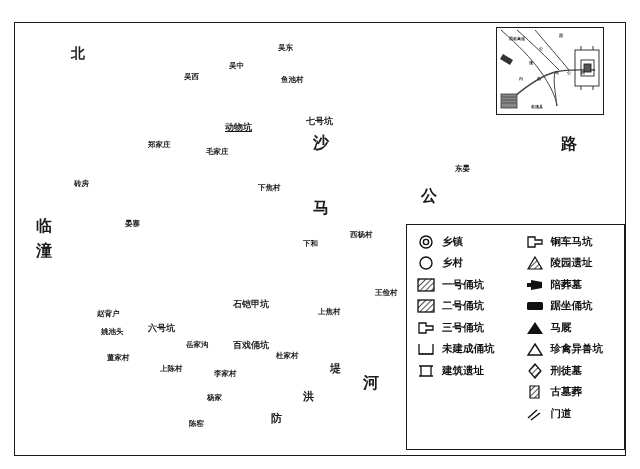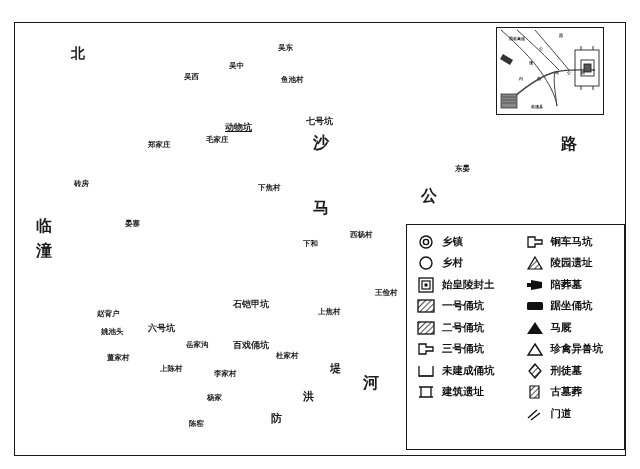--- a/index.html
+++ b/index.html
@@ -246,21 +246,21 @@
       <div class="lbl big" style="left: 561px; top: 136px;">路</div>
       <div class="lbl big" style="left: 363px; top: 375px;">河</div>
       <div class="lbl mid" style="left: 330px; top: 363px;">堤</div>
       <div class="lbl mid" style="left: 303px; top: 391px;">洪</div>
       <div class="lbl mid" style="left: 271px; top: 413px;">防</div>
       <div class="lbl v" style="left: 184px; top: 73px;">吴西</div>
       <div class="lbl v" style="left: 229px; top: 62px;">吴中</div>
       <div class="lbl v" style="left: 278px; top: 44px;">吴东</div>
       <div class="lbl v" style="left: 281px; top: 76px; text-align: right;">鱼池村</div>
       <div class="lbl v" style="left: 148px; top: 141px;">郑家庄</div>
-      <div class="lbl v" style="left: 206px; top: 136px;">毛家庄</div>
+      <div class="lbl v" style="left: 206px; top: 148px;">毛家庄</div>
       <div class="lbl v" style="left: 74px; top: 180px;">砖房</div>
       <div class="lbl v" style="left: 125px; top: 220px;">晏寨</div>
       <div class="lbl v" style="left: 258px; top: 184px;">下焦村</div>
       <div class="lbl v" style="left: 303px; top: 240px;">下和</div>
       <div class="lbl v" style="left: 350px; top: 231px;">西杨村</div>
       <div class="lbl v" style="left: 455px; top: 165px;">东晏</div>
       <div class="lbl v" style="left: 375px; top: 289px;">王俭村</div>
       <div class="lbl v" style="left: 318px; top: 308px;">上焦村</div>
       <div class="lbl v" style="left: 276px; top: 352px;">杜家村</div>
       <div class="lbl v" style="left: 160px; top: 365px;">上陈村</div>
@@ -348,35 +348,20 @@
           <div class="legtxt">乡村</div>
         </div>
         <div class="legrow">
           <div class="legsym">
             <svg viewBox="0 0 20 16" width="20" height="16">
               <defs>
                 <pattern id="lh" width="4" height="4" patternTransform="rotate(45)" patternUnits="userSpaceOnUse">
                   <line x1="0" y1="0" x2="0" y2="4" stroke="#111" stroke-width="1.5"></line>
                 </pattern>
               </defs>
-              <rect x="3" y="1" width="14" height="14" fill="none" stroke="#111" stroke-width="1.3"></rect>
-              <rect x="6" y="4" width="8" height="8" fill="none" stroke="#111" stroke-width="1.2"></rect>
-              <rect x="8.5" y="6.5" width="3" height="3" fill="#111"></rect>
-            </svg>
-          </div>
-          <div class="legtxt">始皇陵封土</div>
-        </div>
-        <div class="legrow">
-          <div class="legsym">
-            <svg viewBox="0 0 20 16" width="20" height="16">
-              <defs>
-                <pattern id="lh" width="4" height="4" patternTransform="rotate(45)" patternUnits="userSpaceOnUse">
-                  <line x1="0" y1="0" x2="0" y2="4" stroke="#111" stroke-width="1.5"></line>
-                </pattern>
-              </defs>
               <rect x="2" y="2" width="16" height="12" fill="url(#lh)" stroke="#111" stroke-width="1.3"></rect>
             </svg>
           </div>
           <div class="legtxt">一号俑坑</div>
         </div>
         <div class="legrow">
           <div class="legsym">
             <svg viewBox="0 0 20 16" width="20" height="16">
               <defs>
                 <pattern id="lh" width="4" height="4" patternTransform="rotate(45)" patternUnits="userSpaceOnUse">

